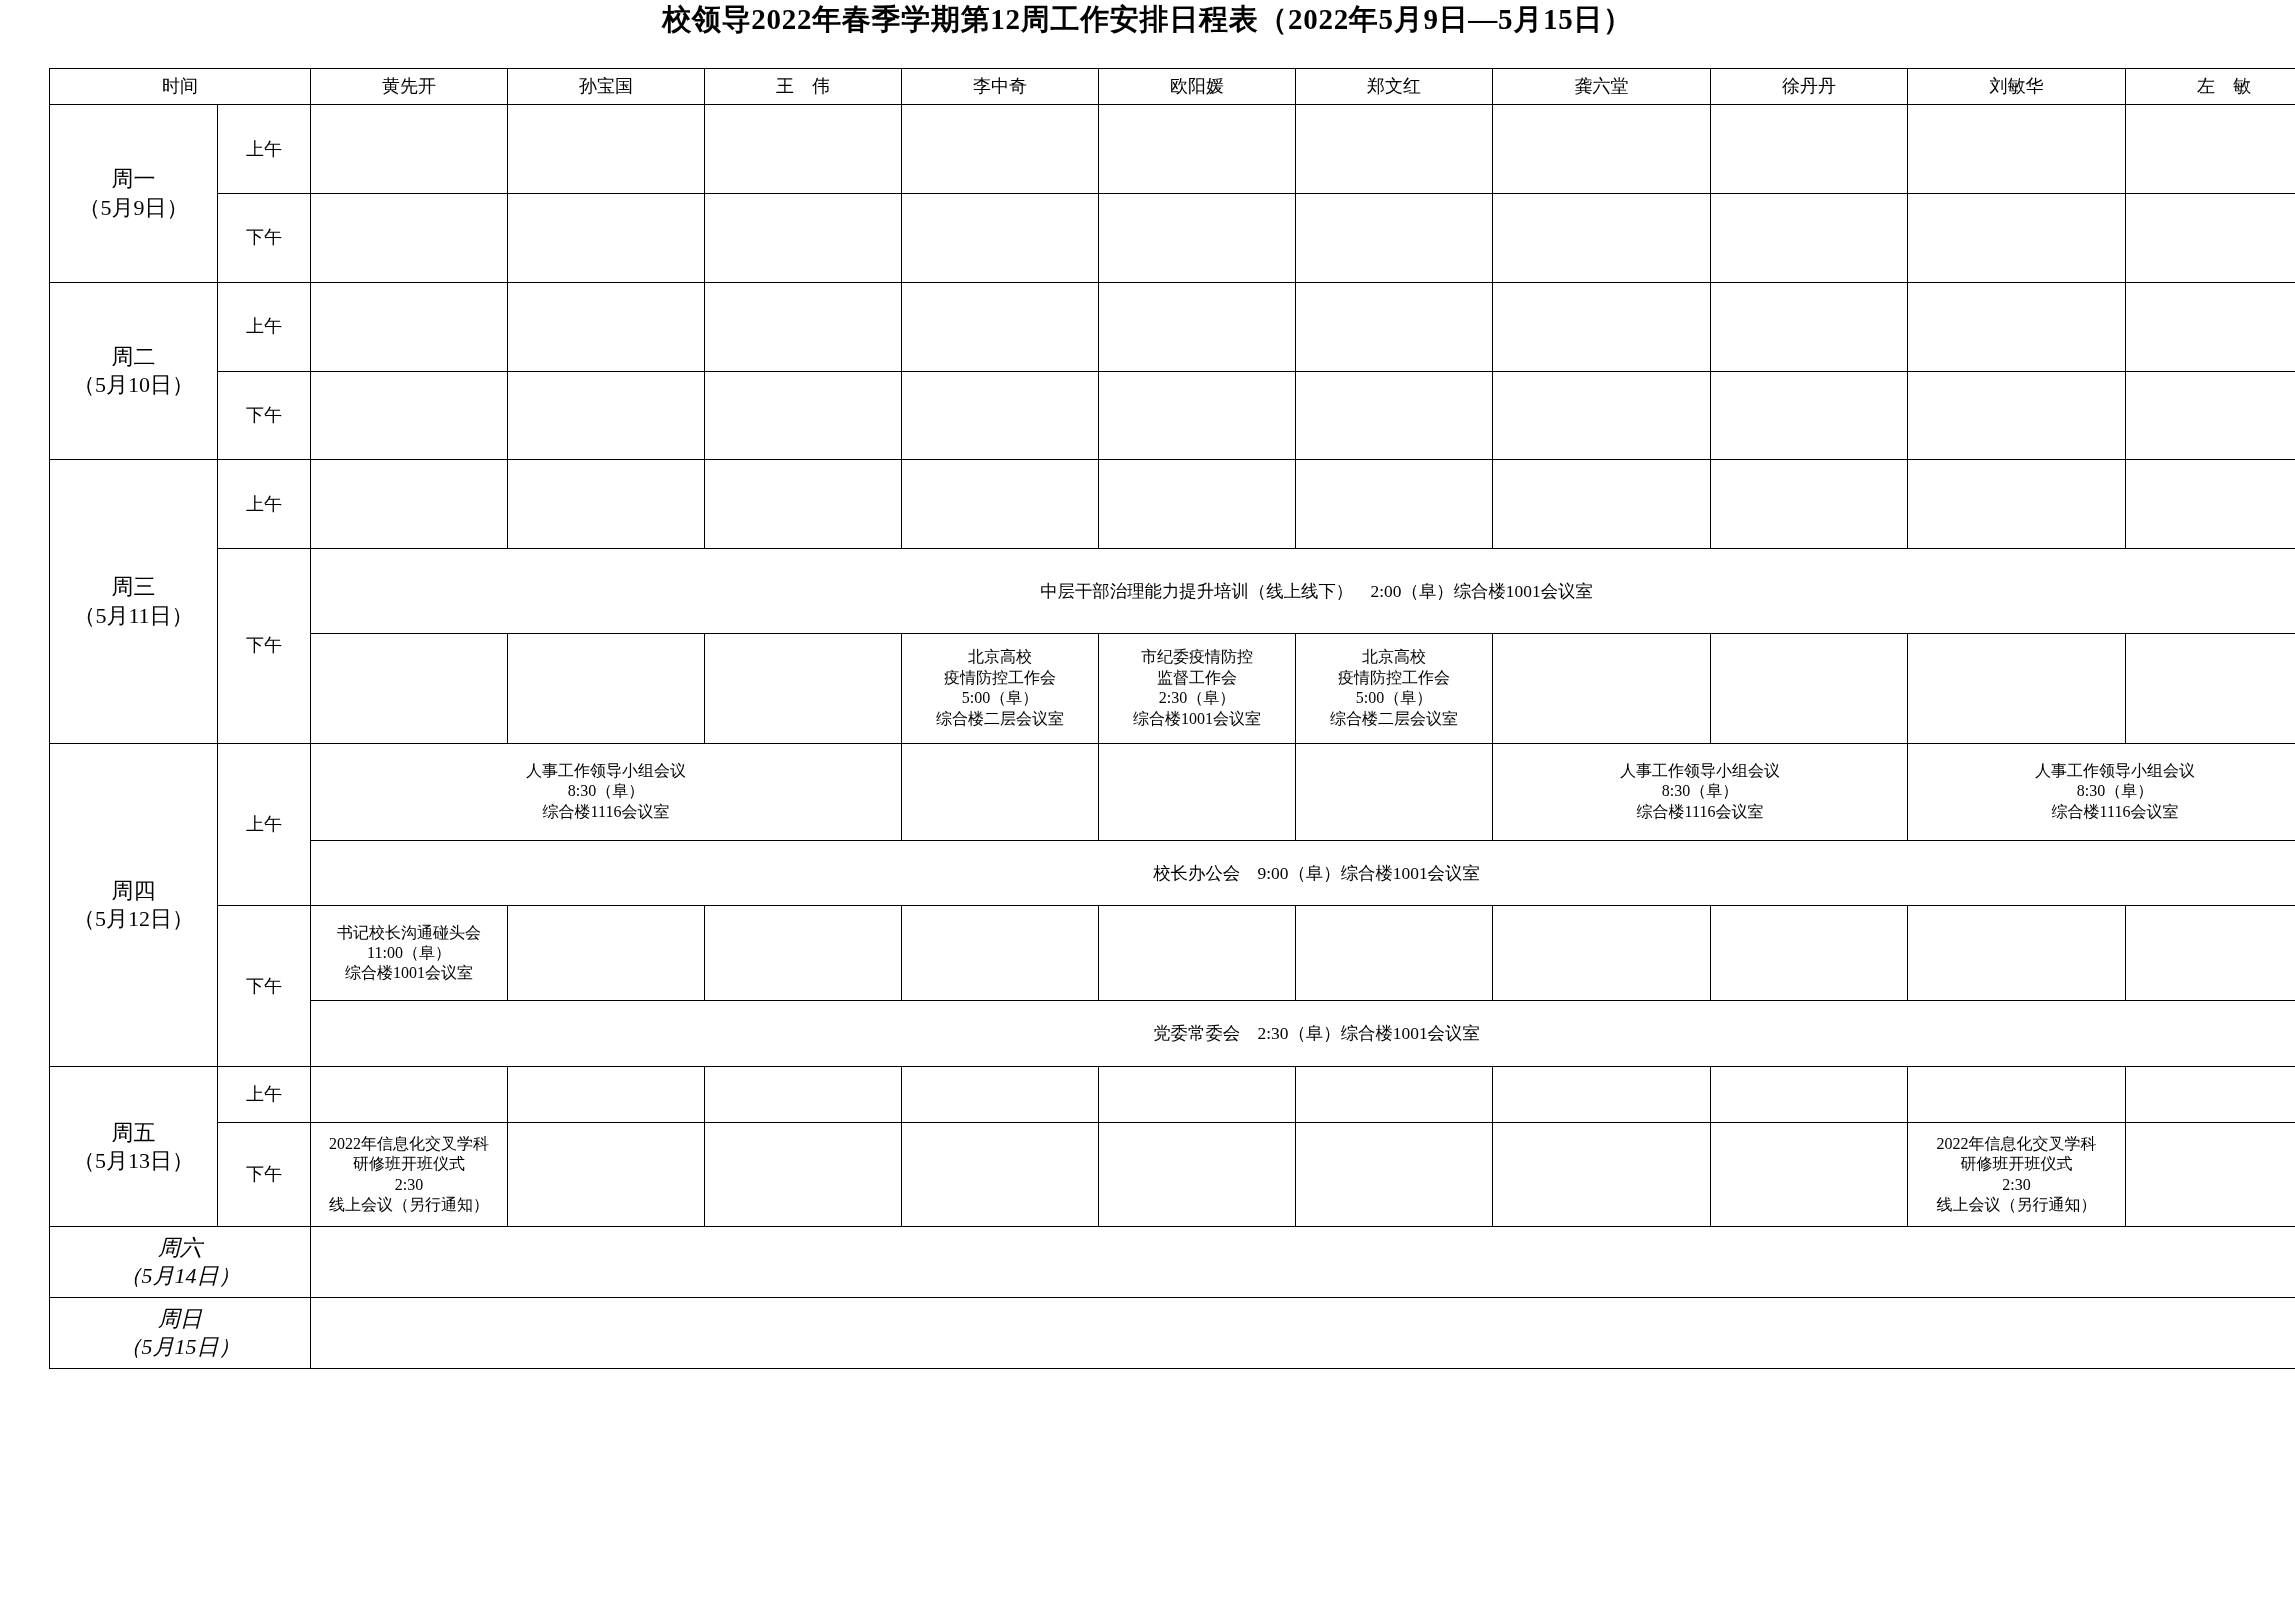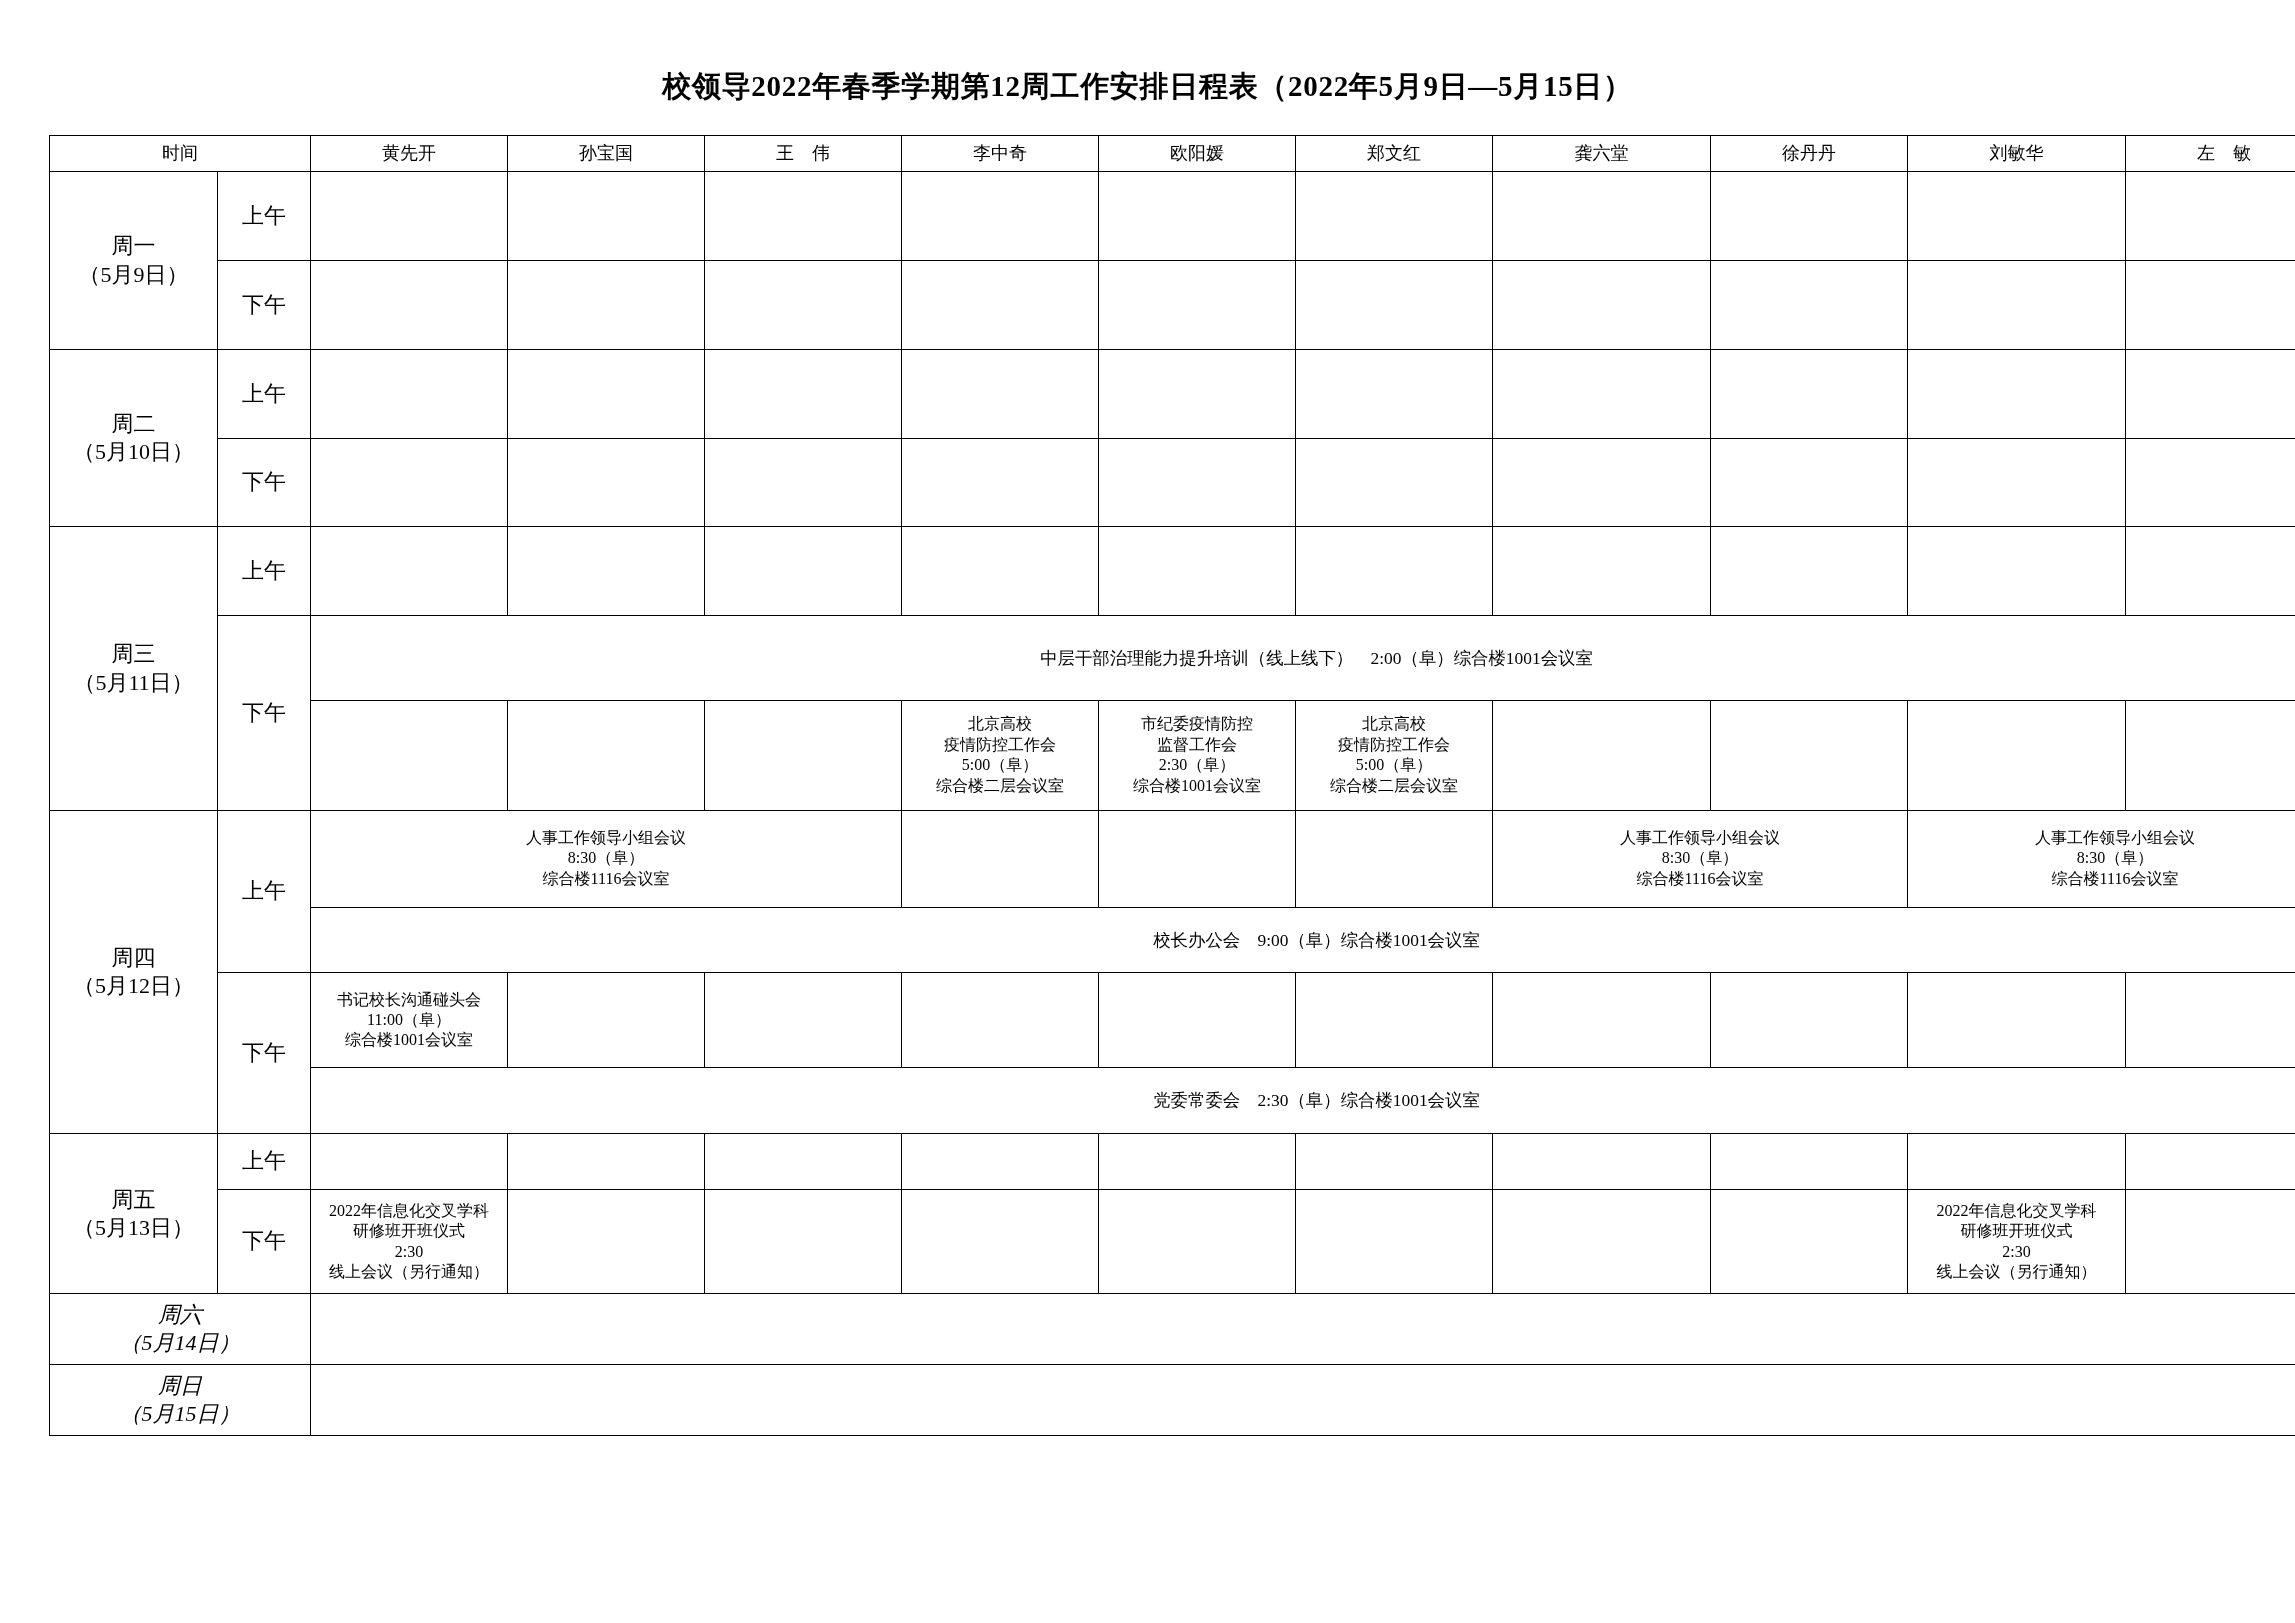--- a/index.html
+++ b/index.html
@@ -19,21 +19,20 @@
     width: 2295px;
     height: 1623px;
     box-sizing: border-box;
     padding: 0;
   }
   .title {
     text-align: center;
     font-size: 29px;
     font-weight: bold;
     letter-spacing: 0.7px;
-    padding-top: 67px;
     padding-bottom: 0;
     font-family: "Liberation Serif", "DejaVu Serif", serif;
   }
   .table-wrap {
     margin-top: 27.5px;
     padding-left: 49px;
     padding-right: 32px;
   }
   table.sched {
     border-collapse: collapse;
@@ -59,21 +58,21 @@
   .col-ampm    { width: 93px; }
   .col-person  { width: 197px; }
   .col-person-wide { width: 218px; }
 
   .daycell {
     font-size: 22px;
     line-height: 1.45;
     white-space: pre-line;
   }
   .ampm {
-    font-size: 22px;
+    font-size: 18px;
   }
   .cellbox {
     height: 85px;
   }
   .evt {
     font-size: 16px;
     line-height: 1.32;
     white-space: pre-line;
     padding: 3.6px 1.4px;
     margin-top: 8px;

